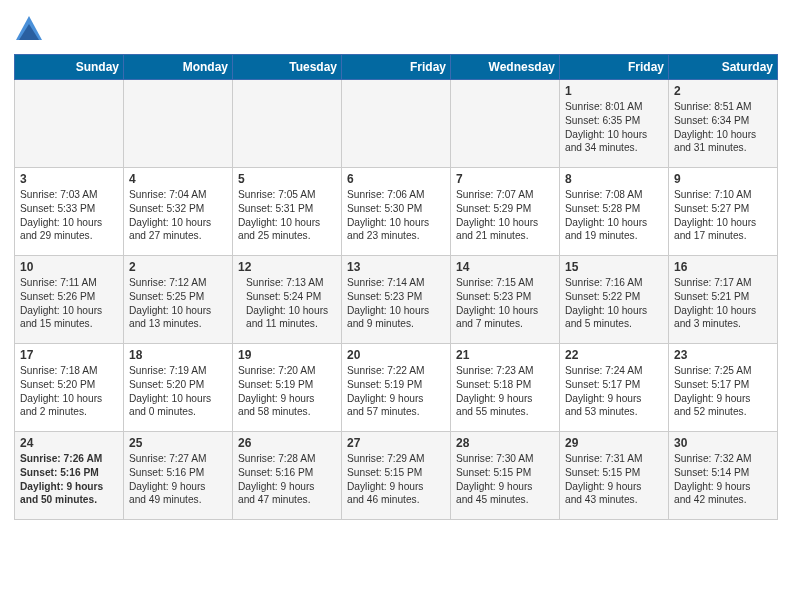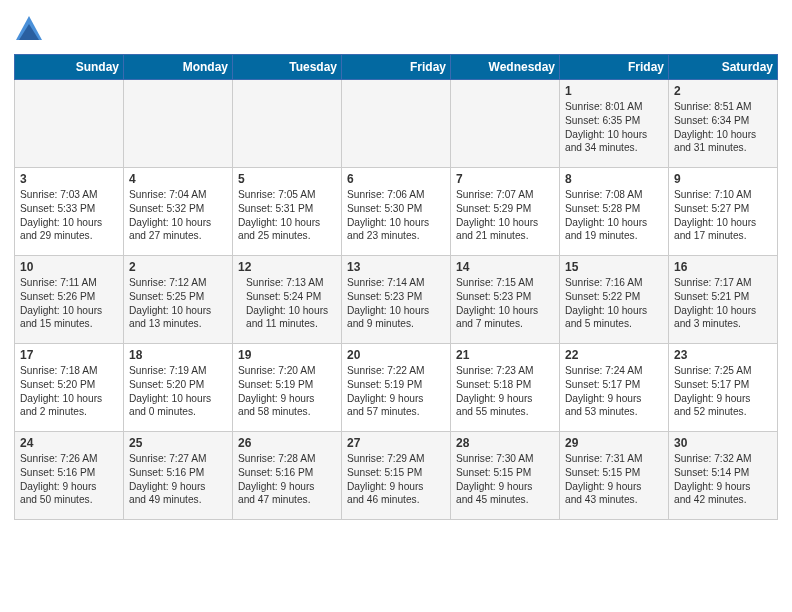--- a/index.html
+++ b/index.html
@@ -300,21 +300,21 @@
             <span class="day-num">23</span>
             <div class="cell-content" style="white-space: pre-line;">Sunrise: 7:25 AM
 Sunset: 5:17 PM
 Daylight: 9 hours
 and 52 minutes.</div>
           </td>
         </tr>
         <tr>
           <td>
             <span class="day-num">24</span>
-            <div class="cell-content" style="white-space: pre-line;">Sunrise: 7:26 AM
+            <div class="cell-content" style="white-space: pre-line; font-weight: bold;">Sunrise: 7:26 AM
 Sunset: 5:16 PM
 Daylight: 9 hours
 and 50 minutes.</div>
           </td>
           <td>
             <span class="day-num">25</span>
             <div class="cell-content" style="white-space: pre-line;">Sunrise: 7:27 AM
 Sunset: 5:16 PM
 Daylight: 9 hours
 and 49 minutes.</div>

